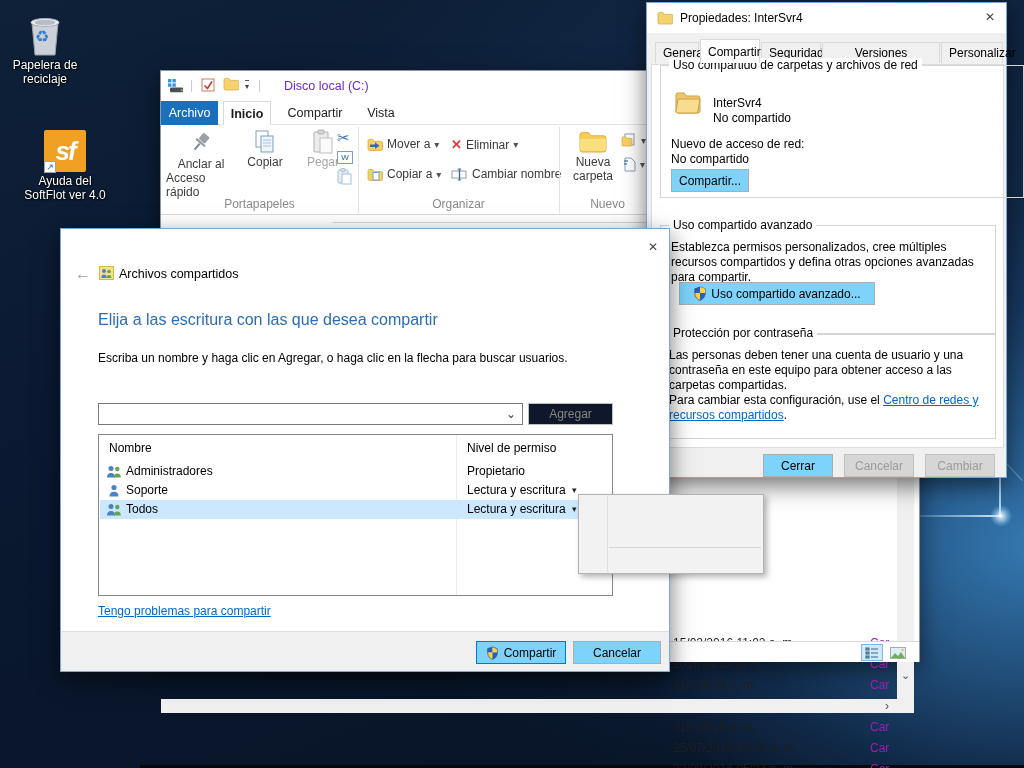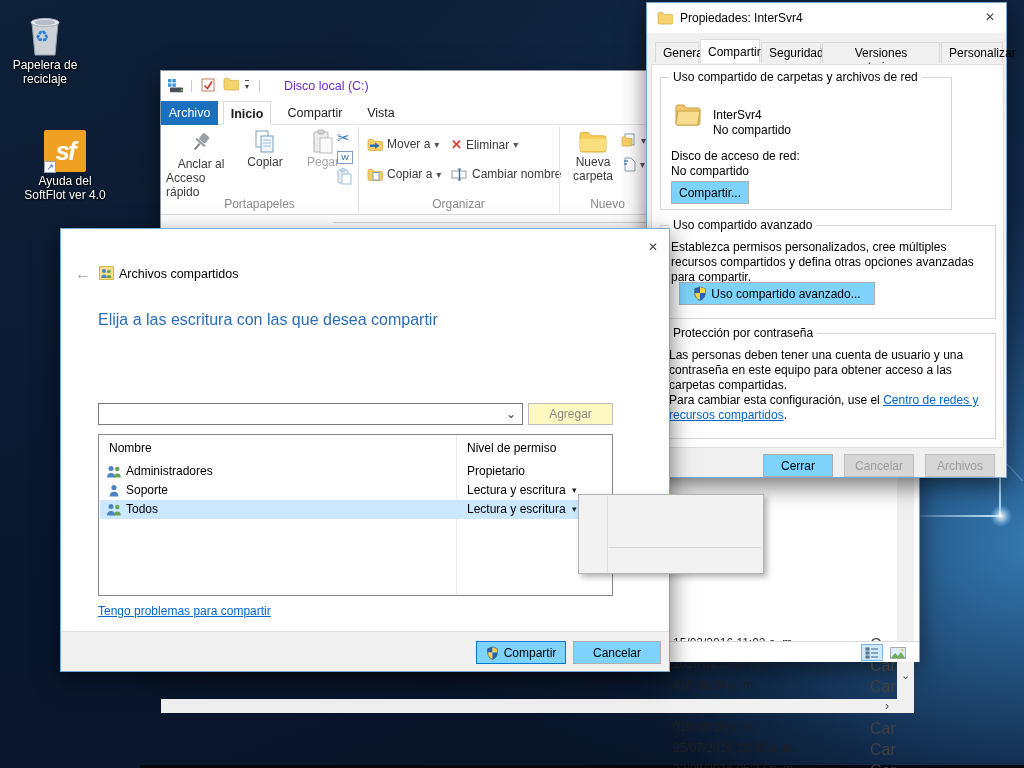--- a/index.html
+++ b/index.html
@@ -30,21 +30,21 @@
   .tab{position:absolute;top:3px;height:21px;padding:3px 7px 0;background:#f0f0f0;border:1px solid #d9d9d9;border-bottom:none;text-align:center}
   .tab.active{top:0;height:24px;background:#fff;z-index:2;padding-top:5px}
   .rtab{position:absolute;top:0;height:24px;display:flex;align-items:center;justify-content:center;font-size:12.5px;color:#222}
   .ribbonsep{position:absolute;top:126px;width:1px;height:86px;background:#e2e2e2}
   .rlabel{position:absolute;top:199px;color:#8a8a8a;text-align:center;font-size:12px}
   .rbtn{position:absolute;display:flex;flex-direction:column;align-items:center;color:#3b3b3b;font-size:12px;line-height:14px}
   .rsmall{position:absolute;display:flex;align-items:center;gap:4px;color:#3b3b3b;font-size:12px;white-space:nowrap}
   .dis{color:#a6a6a6}
   .link{color:#0066cc;text-decoration:underline;cursor:pointer}
   .filerow{position:absolute;left:672px;width:181px;text-align:left;color:#1f1f1f;white-space:nowrap;font-size:12px}
-  .filetype{position:absolute;left:869px;color:#404040;font-size:16px;white-space:nowrap}
+  .filetype{position:absolute;left:869px;color:#a21caf;font-size:12px;white-space:nowrap}
   .chev{color:#555;font-size:10px}
   svg{display:block}
 </style>
 </head>
 <body>
 
 <div id="wallpaper">
   <div class="beamd"></div>
   <div class="beamv"></div>
   <div class="beamh"></div>
@@ -319,36 +319,36 @@
   <div class="abs" style="left:0;top:36px;width:361px;height:26px">
     <div class="tab" style="left:8px;width:44px">General</div>
     <div class="tab active" style="left:53px;width:60px">Compartir</div>
     <div class="tab" style="left:114px;width:60px">Seguridad</div>
     <div class="tab" style="left:175px;width:118px">Versiones anteriores</div>
     <div class="tab" style="left:294px;width:62px">Personalizar</div>
   </div>
 
   <div class="abs" style="left:4px;top:61px;width:353px;height:384px;background:#fff;border:1px solid #dcdcdc">
 
-    <div class="groupbox" style="left:8px;top:12px;width:292px;height:133px">
+    <div class="groupbox" style="left:8px;top:0;width:364px;height:133px">
       <span class="glabel">Uso compartido de carpetas y archivos de red</span>
       <span class="abs" style="left:12px;top:23px">
         <svg width="30" height="28" viewBox="0 0 30 28">
             <path d="M3 6 q0-2 2-2 h6 l2.4 3 h11.6 q2 0 2 2 v13 q0 2-2 2 h-20 q-2 0-2-2 Z" fill="#eec76a" stroke="#caa043"></path>
             <path d="M5 10 l22 0 -2.5 14 h-19.5 q-2 0-2-2 Z" fill="#f8dd90" stroke="#caa043"></path>
           </svg>
       </span>
       <span class="abs" style="left:52px;top:30px">InterSvr4</span>
       <span class="abs" style="left:52px;top:45px">No compartido</span>
-      <span class="abs" style="left:10px;top:71px">Disco de acceso de red:</span>
+      <span class="abs" style="left:10px;top:71px">Nuevo de acceso de red:</span>
       <span class="abs" style="left:10px;top:86px">No compartido</span>
       <div class="btn" style="left:10px;top:103px;width:78px;height:23px">Compartir...</div>
     </div>
 
-    <div class="groupbox" style="left:8px;top:160px;width:336px;height:94px">
+    <div class="groupbox" style="left:8px;top:160px;width:336px;height:110px">
       <span class="glabel">Uso compartido avanzado</span>
       <div class="abs" style="left:10px;top:14px;width:322px;line-height:15px">Establezca permisos personalizados, cree múltiples recursos compartidos y defina otras opciones avanzadas para compartir.</div>
       <div class="btn" style="left:18px;top:56px;width:196px;height:23px;gap:4px">
         <span>
           <svg width="14" height="15" viewBox="0 0 16 17">
               <path d="M8 1 L14 3.2 V8 H8 Z" fill="#2b5fbf"></path>
               <path d="M8 1 L2 3.2 V8 H8 Z" fill="#2b5fbf"></path>
               <path d="M2 8 H8 V16.4 C5 15.4 2 12.5 2 8 Z" fill="#ffd23e"></path>
               <path d="M8 8 H14 C14 12.5 11 15.4 8 16.4 Z" fill="#ffd23e"></path>
               <path d="M8 1 L14 3.2 V8 C14 12.5 11 15.4 8 16.4 C5 15.4 2 12.5 2 8 V3.2 Z" fill="none" stroke="#34495e" stroke-width=".8"></path>
@@ -365,44 +365,45 @@
       <span class="glabel">Protección por contraseña</span>
       <div class="abs" style="left:8px;top:59px;width:324px;line-height:15px">
         <span>Para cambiar esta configuración, use el </span><span class="link">Centro de redes y recursos compartidos</span><span>.</span>
       </div>
       <div class="abs" style="left:8px;top:14px;width:324px;line-height:15px">Las personas deben tener una cuenta de usuario y una contraseña en este equipo para obtener acceso a las carpetas compartidas.</div>
     </div>
   </div>
 
   <div class="btn" style="left:116px;top:451px;width:70px;height:23px">Cerrar</div>
   <div class="btn disabled" style="left:197px;top:451px;width:70px;height:23px">Cancelar</div>
-  <div class="btn disabled" style="left:278px;top:451px;width:70px;height:23px">Archivos</div>
+  <div class="btn disabled" style="left:278px;top:451px;width:70px;height:23px">Cambiar</div>
 </div>
 
 <div class="win winborder" style="left:60px;top:228px;width:610px;height:444px;z-index:30">
   <span class="closebtn" style="right:0;top:4px">✕</span>
 
   <div class="abs" style="left:14px;top:36px;font-size:16px;color:#9b9b9b">←</div>
   <span class="abs" style="left:38px;top:37px">
     <svg width="15" height="14" viewBox="0 0 15 14">
         <rect x="0.5" y="0.5" width="14" height="13" fill="#f7e08c" stroke="#d9b84a"></rect>
         <circle cx="5" cy="5" r="2" fill="#4a84c4"></circle>
         <path d="M2.3 12 q0-3.4 2.7-3.4 t2.7 3.4 Z" fill="#4a84c4"></path>
         <circle cx="10" cy="5.5" r="1.8" fill="#67a34e"></circle>
         <path d="M7.6 12 q0-3 2.4-3 t2.4 3 Z" fill="#67a34e"></path>
       </svg>
   </span>
   <span class="abs" style="left:58px;top:38px;font-size:12.5px">Archivos compartidos</span>
 
   <div class="abs" style="left:37px;top:82px;font-size:16px;color:#2a6db5">Elija a las escritura con las que desea compartir</div>
+  <div class="abs" style="left:37px;top:122px">Escriba un nombre y haga clic en Agregar, o haga clic en la flecha para buscar usuarios.</div>
 
   <div class="abs" style="left:37px;top:174px;width:425px;height:22px;background:#fff;border:1px solid #7a7a7a">
     <span class="abs" style="right:6px;top:3px;color:#444;font-size:12px">⌄</span>
   </div>
-  <div class="btn" style="left:467px;top:174px;width:85px;height:22px;background:#fef9c3;border-color:#bfbfbf;color:#868686">Agregar</div>
+  <div class="btn" style="left:467px;top:174px;width:85px;height:22px;background:#0f172a;border-color:#bfbfbf;color:#868686">Agregar</div>
 
   <div class="abs" style="left:37px;top:205px;width:515px;height:162px;background:#fff;border:1px solid #828790">
     <div class="abs" style="left:357px;top:0;width:1px;height:160px;background:#ececec"></div>
     <span class="abs" style="left:10px;top:6px">Nombre</span>
     <span class="abs" style="left:368px;top:6px">Nivel de permiso</span>
 
     <div class="abs" style="left:1px;top:27px;width:511px;height:19px">
       <span class="abs" style="left:6px;top:3px">
         <svg width="16" height="13" viewBox="0 0 16 13">
             <circle cx="5" cy="3.5" r="2.5" fill="#4a84c4"></circle>

